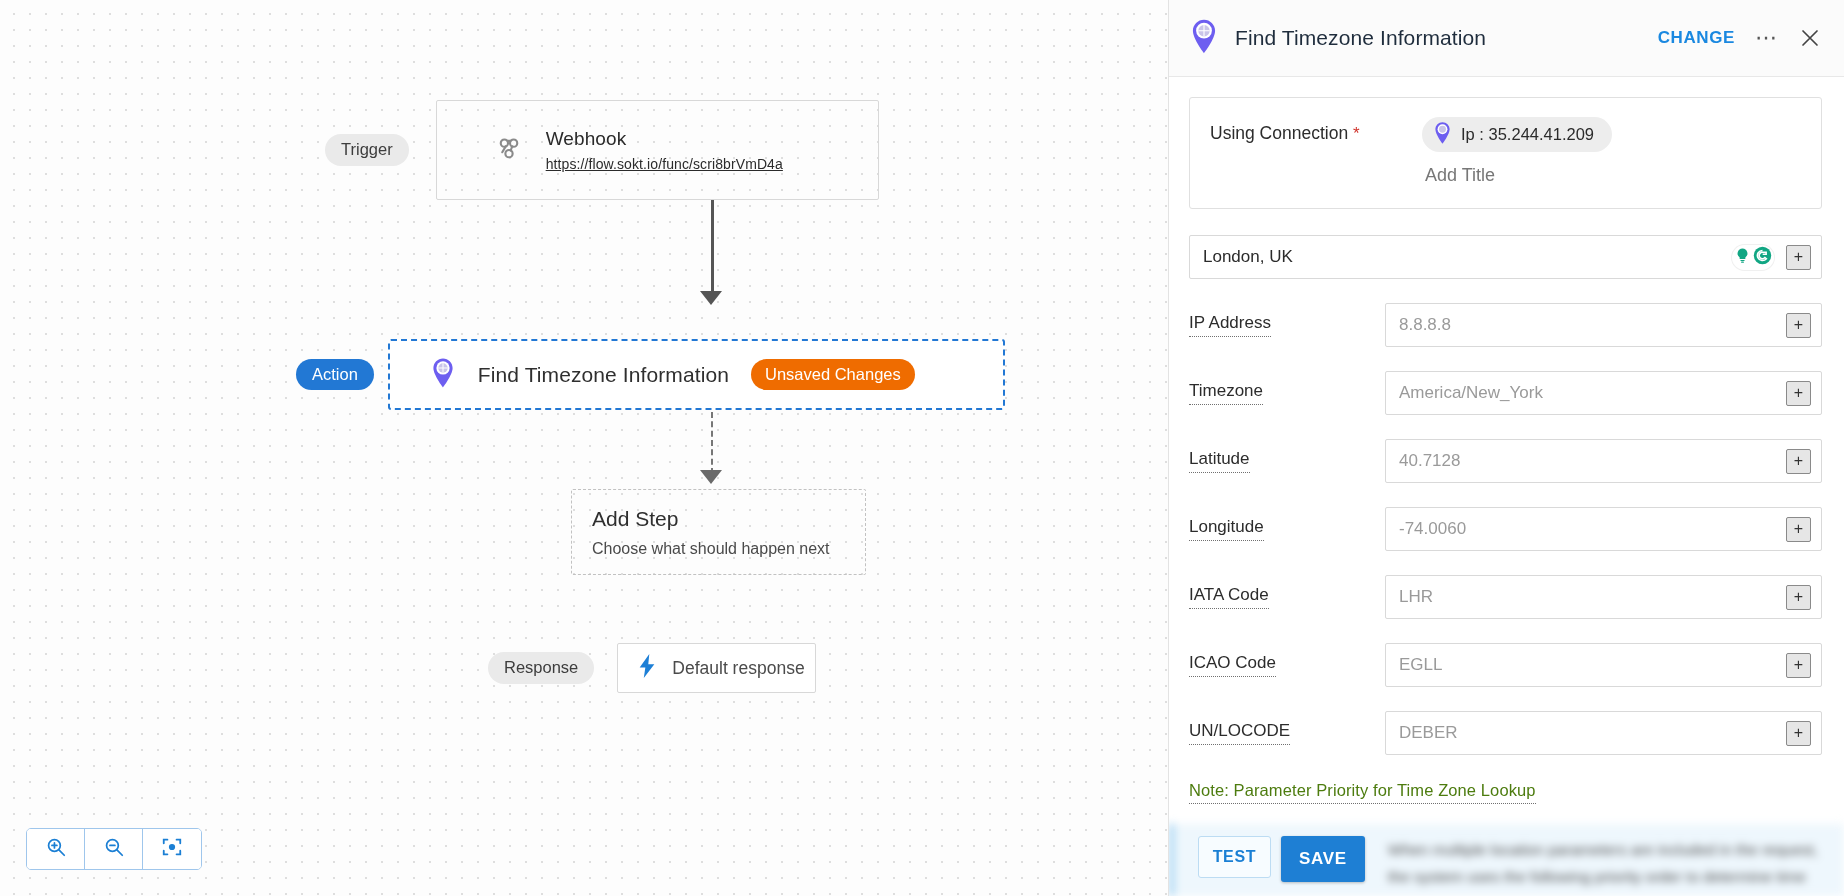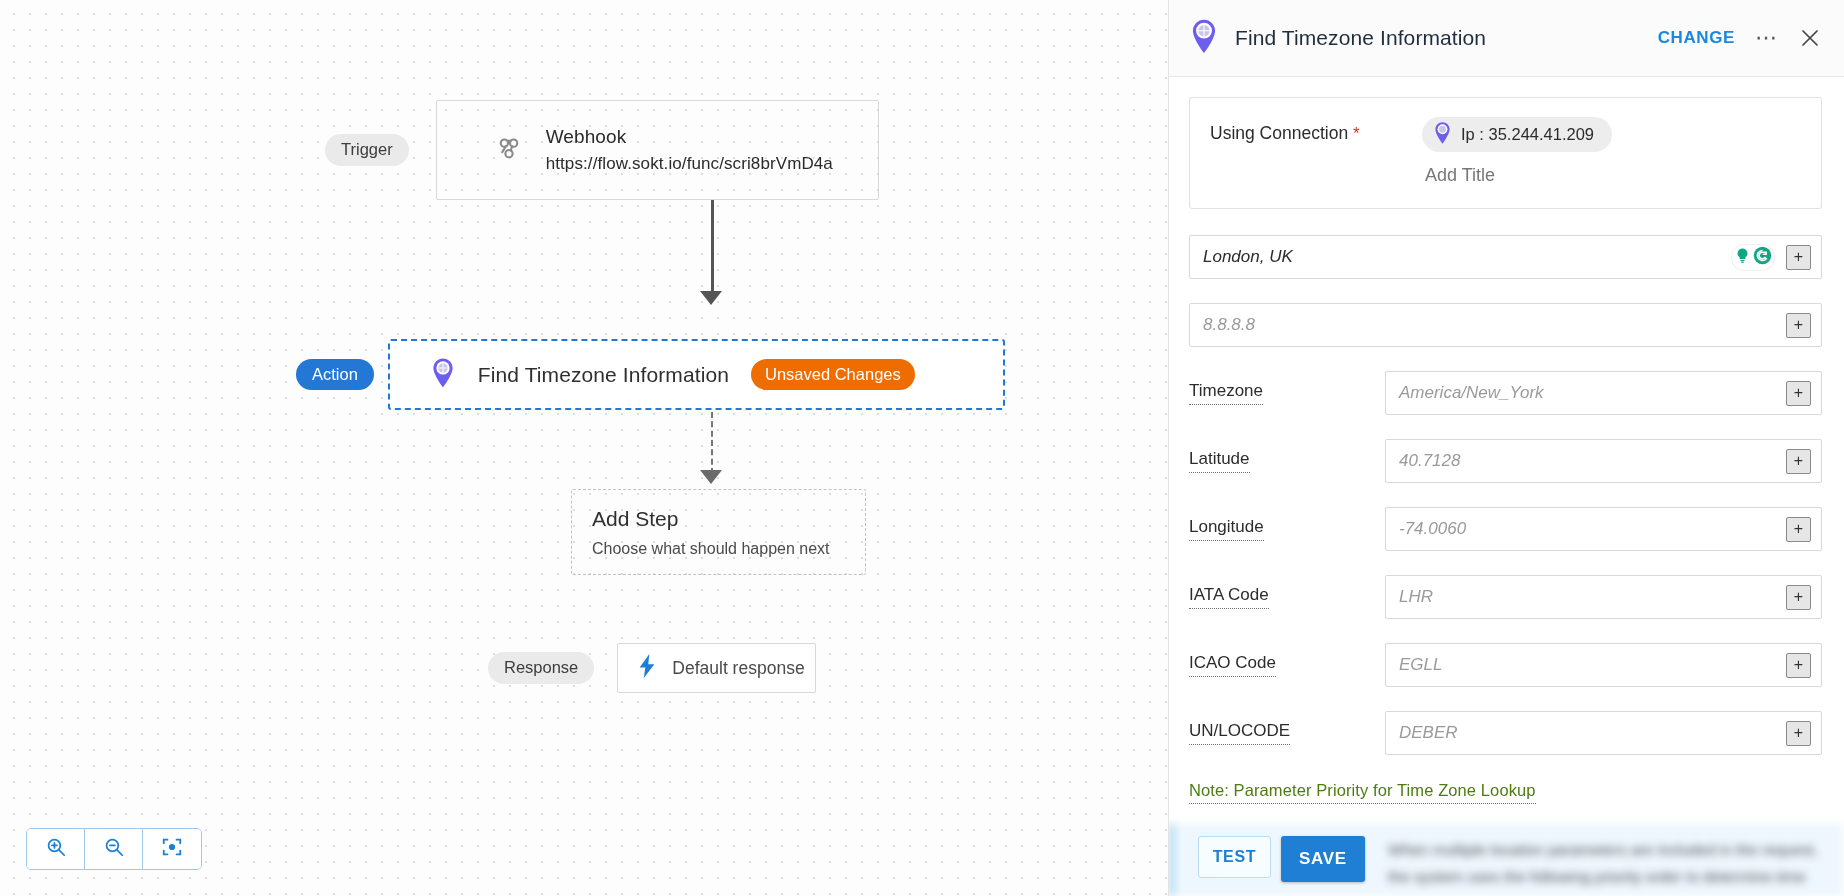--- a/index.html
+++ b/index.html
@@ -53,21 +53,21 @@
     border: 1px solid #d8d8d8;
     background: transparent;
     border-radius: 2px;
     display: flex;
     align-items: center;
     padding-left: 57px;
     gap: 22px;
   }
   .webhook-texts { display: flex; flex-direction: column; gap: 6px; }
   .webhook-title { font-size: 19px; color: #2b2b2b; letter-spacing: .1px; }
-  .webhook-url { font-size: 17px; color: #2b2b2b; letter-spacing: .1px; }
+  .webhook-url { font-size: 14px; color: #2b2b2b; letter-spacing: .1px; text-decoration: underline; }
 
   
   .card-action {
     width: 617px;
     height: 71px;
     border: 2.2px dashed #2278d4;
     border-radius: 3px;
     background: #ffffff;
     display: flex;
     align-items: center;
@@ -264,21 +264,21 @@
     flex: 1;
     height: 44px;
     border: 1px solid #d9d9d9;
     border-radius: 2px;
     display: flex;
     align-items: center;
     padding: 0 10px 0 13px;
     background: #ffffff;
     position: relative;
   }
-  .field-text { font-size: 17px; color: #2b2b2b; font-style: italic; }
+  .field-text { font-size: 17px; color: #2b2b2b; }
   .field-text.ph { color: #9a9a9a; }
   .plus-btn {
     width: 25px;
     height: 25px;
     border: 1.4px solid #8a8a8a;
     background: #e6e6e6;
     border-radius: 2px;
     margin-left: 12px;
     display: flex;
     align-items: center;
@@ -532,20 +532,23 @@
                   <circle cx="12" cy="12" r="11" fill="#11a683"></circle>
                   <path d="M12 5.6a6.4 6.4 0 104.9 10.5l-1.8-1.5A4.1 4.1 0 1112 7.9h4.6v2.6h-4.4" fill="none" stroke="#ffffff" stroke-width="2"></path>
                 </svg>
               </span>
             </span>
             <span class="plus-btn">+</span>
           </div>
         </div>
 
         <div class="field-row">
+          <div class="field-label-wrap">
+            <span class="field-label-inner">IP Address</span>
+          </div>
           <div class="field-input">
             <span class="field-text ph">8.8.8.8</span>
             <span class="plus-btn" style="margin-left:auto;">+</span>
           </div>
         </div>
 
         <div class="field-row">
           <div class="field-label-wrap">
             <span class="field-label-inner">Timezone</span>
           </div>

